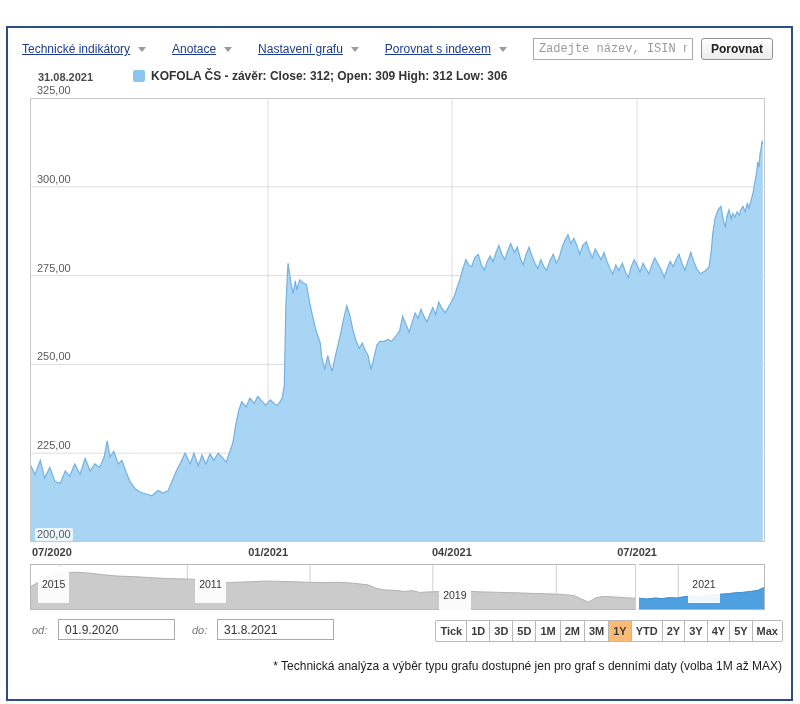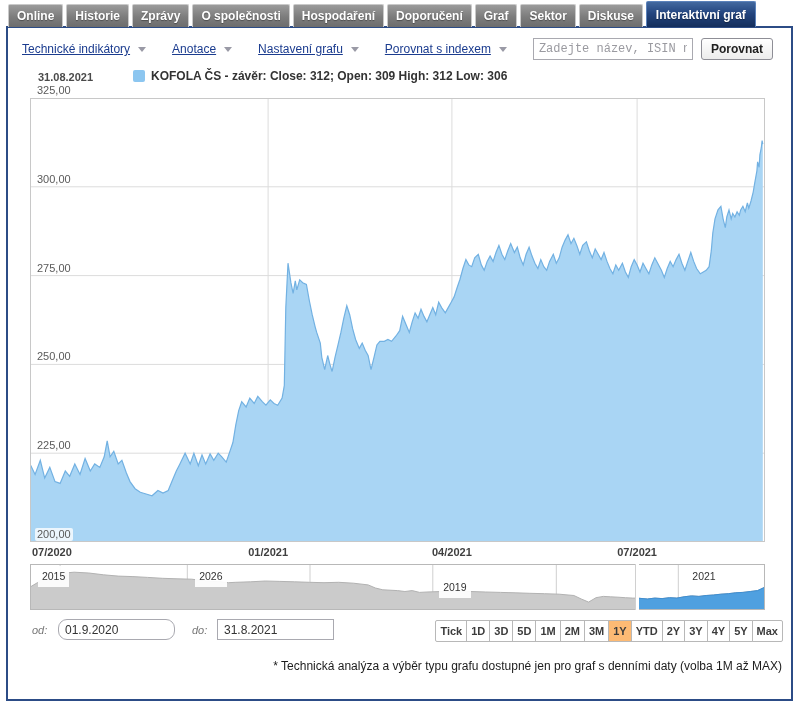--- a/index.html
+++ b/index.html
@@ -29,52 +29,40 @@
   .legend-swatch{width:12px;height:12px;border-radius:2px;background:#8cc6f0;}
   .legend-text{font-size:12px;font-weight:bold;color:#333;}
 
   
   .main-chart{position:absolute;left:30px;top:98px;width:598px;height:444px;}
   .ytick{position:absolute;left:5px;font-size:11px;color:#5a5a5a;background:rgba(255,255,255,.78);padding:0 2px;line-height:13px;border-radius:2px;}
   .xtick{position:absolute;top:448px;font-size:11px;font-weight:bold;color:#3f3f3f;white-space:nowrap;}
 
   
   .navigator{position:absolute;left:30px;top:564px;width:735px;height:46px;cursor:ew-resize;}
-  .navyear{position:absolute;top:2px;font-size:10.5px;color:#333;background:rgba(255,255,255,.92);padding:4px 4px;line-height:13px;}
+  .navyear{position:absolute;top:2px;font-size:10.5px;color:#333;background:rgba(255,255,255,.92);padding:12px 4px;line-height:13px;}
   .nav-handle{position:absolute;top:0;width:3px;height:46px;background:#fff;border-left:1px solid #d0d0d0;cursor:ew-resize;}
 
   
   .rangelabel{position:absolute;font-size:11px;color:#777;font-style:italic;}
   .range-input{position:absolute;width:103px;height:15px;border:1px solid #a9a9b0;font-size:12px;padding:2px 6px;color:#333;font-family:"Liberation Sans",sans-serif;}
   .btn-group{position:absolute;top:620px;right:17px;display:flex;}
   .range-btn{border:1px solid #b8b8b8;margin-left:-1px;background:#fff;font-size:11px;font-weight:bold;color:#3c3c3c;padding:4px 4px;line-height:1.1;cursor:pointer;white-space:nowrap;font-family:"Liberation Sans",sans-serif;}
   .range-btn:first-child{border-radius:2px 0 0 2px;margin-left:0;}
   .range-btn:last-child{border-radius:0 2px 2px 0;}
   .range-btn.active{background:#fdba74;}
 
   
   .footer{position:absolute;right:18px;top:657px;text-align:right;font-size:12px;color:#1c1c1c;line-height:18px;}
 </style>
 </head>
 <body>
 
 <div class="page">
 
-  <div class="tabbar">
-    <div class="tab">Online</div>
-    <div class="tab">Historie</div>
-    <div class="tab">Zprávy</div>
-    <div class="tab">O společnosti</div>
-    <div class="tab">Hospodaření</div>
-    <div class="tab">Doporučení</div>
-    <div class="tab">Graf</div>
-    <div class="tab">Sektor</div>
-    <div class="tab">Diskuse</div>
-    <div class="tab active">Interaktivní graf</div>
-  </div>
 
   <div class="frame"></div>
 
   <div class="toolbar">
     <span class="menu-link">
       <a>Technické indikátory</a>
       <span class="caret"></span>
     </span>
     <span class="menu-link">
       <a>Anotace</a>
@@ -118,24 +106,24 @@
         <line x1="157.3" y1="0" x2="157.3" y2="46" stroke="#cfcfcf" stroke-width="1"></line>
         <line x1="280.0" y1="0" x2="280.0" y2="46" stroke="#cfcfcf" stroke-width="1"></line>
         <line x1="402.8" y1="0" x2="402.8" y2="46" stroke="#cfcfcf" stroke-width="1"></line>
         <line x1="526.3" y1="0" x2="526.3" y2="46" stroke="#cfcfcf" stroke-width="1"></line>
         <line x1="648.3" y1="0" x2="648.3" y2="46" stroke="#cfcfcf" stroke-width="1"></line>
         <path d="M0,46 L0.0,23.1 L7.4,18.7 L14.7,13.0 L29.4,9.5 L44.1,8.2 L58.8,9.0 L73.5,10.8 L88.2,12.1 L102.9,12.6 L117.6,13.4 L132.3,14.3 L147.0,14.8 L161.7,15.2 L176.4,17.0 L191.1,17.8 L198.5,18.7 L205.8,18.3 L220.5,17.8 L235.2,17.0 L249.9,17.4 L264.6,17.8 L279.3,18.3 L294.0,18.7 L308.7,18.3 L323.4,19.2 L338.1,20.9 L345.4,24.0 L352.8,25.8 L367.5,26.6 L374.9,27.5 L382.2,26.6 L389.6,28.4 L396.9,28.0 L411.6,27.5 L426.3,27.1 L441.0,27.5 L455.7,28.0 L470.4,28.4 L485.1,28.8 L499.8,29.3 L514.5,29.7 L529.2,30.2 L543.9,31.5 L551.3,35.0 L558.6,38.1 L566.0,33.7 L573.3,32.4 L580.6,32.8 L588.0,33.2 L595.4,33.7 L602.7,34.1 L607.1,34.1 L617.4,35.0 L624.8,34.1 L632.1,34.6 L639.5,33.7 L646.8,34.1 L654.1,32.8 L661.5,31.9 L668.9,32.4 L676.2,31.5 L683.6,31.0 L690.9,30.2 L698.3,29.7 L705.6,28.8 L712.9,28.4 L720.3,27.5 L727.6,26.6 L735.0,23.1 L735,46 Z" fill="#cbcbcb" stroke="none"></path>
         <polyline points="0.0,23.1 7.4,18.7 14.7,13.0 29.4,9.5 44.1,8.2 58.8,9.0 73.5,10.8 88.2,12.1 102.9,12.6 117.6,13.4 132.3,14.3 147.0,14.8 161.7,15.2 176.4,17.0 191.1,17.8 198.5,18.7 205.8,18.3 220.5,17.8 235.2,17.0 249.9,17.4 264.6,17.8 279.3,18.3 294.0,18.7 308.7,18.3 323.4,19.2 338.1,20.9 345.4,24.0 352.8,25.8 367.5,26.6 374.9,27.5 382.2,26.6 389.6,28.4 396.9,28.0 411.6,27.5 426.3,27.1 441.0,27.5 455.7,28.0 470.4,28.4 485.1,28.8 499.8,29.3 514.5,29.7 529.2,30.2 543.9,31.5 551.3,35.0 558.6,38.1 566.0,33.7 573.3,32.4 580.6,32.8 588.0,33.2 595.4,33.7 602.7,34.1 607.1,34.1 617.4,35.0 624.8,34.1 632.1,34.6 639.5,33.7 646.8,34.1 654.1,32.8 661.5,31.9 668.9,32.4 676.2,31.5 683.6,31.0 690.9,30.2 698.3,29.7 705.6,28.8 712.9,28.4 720.3,27.5 727.6,26.6 735.0,23.1" fill="none" stroke="#b2b2b2" stroke-width="1"></polyline>
         <path d="M607.1,46 L607.1,34.1 L617.4,35.0 L624.8,34.1 L632.1,34.6 L639.5,33.7 L646.8,34.1 L654.1,32.8 L661.5,31.9 L668.9,32.4 L676.2,31.5 L683.6,31.0 L690.9,30.2 L698.3,29.7 L705.6,28.8 L712.9,28.4 L720.3,27.5 L727.6,26.6 L735.0,23.1 L735,46 Z" fill="#4fa0e0" stroke="none"></path>
         <polyline points="607.1,34.1 617.4,35.0 624.8,34.1 632.1,34.6 639.5,33.7 646.8,34.1 654.1,32.8 661.5,31.9 668.9,32.4 676.2,31.5 683.6,31.0 690.9,30.2 698.3,29.7 705.6,28.8 712.9,28.4 720.3,27.5 727.6,26.6 735.0,23.1" fill="none" stroke="#3d8ed2" stroke-width="1"></polyline>
         <rect x="0.5" y="0.5" width="734" height="45" fill="none" stroke="#b8b8b8" stroke-width="1"></rect>
-      </svg><span class="navyear" style="left: 7.88px;">2015</span><span class="navyear" style="left: 165.17px;">2026</span><span class="navyear" style="left: 409.19px; margin-top: 11px;">2019</span><span class="navyear" style="left: 658.355px;">2021</span><div class="nav-handle" style="left: 605.11px;"></div></div>
+      </svg><span class="navyear" style="left: 7.88px;">2015</span><span class="navyear" style="left: 165.17px;">2011</span><span class="navyear" style="left: 409.19px; margin-top: 11px;">2019</span><span class="navyear" style="left: 658.355px;">2021</span><div class="nav-handle" style="left: 605.11px;"></div></div>
 
   <span class="rangelabel" style="left:32px;top:624px;">od:</span>
-  <input class="range-input" style="left: 58px; top: 619px; border-radius: 9px;" type="text" value="01.9.2020">
+  <input class="range-input" style="left: 58px; top: 619px;" type="text" value="01.9.2020">
   <span class="rangelabel" style="left:192px;top:624px;">do:</span>
   <input class="range-input" style="left: 217px; top: 619px;" type="text" value="31.8.2021">
 
   <div class="btn-group">
     <button class="range-btn">Tick</button>
     <button class="range-btn">1D</button>
     <button class="range-btn">3D</button>
     <button class="range-btn">5D</button>
     <button class="range-btn">1M</button>
     <button class="range-btn">2M</button>

